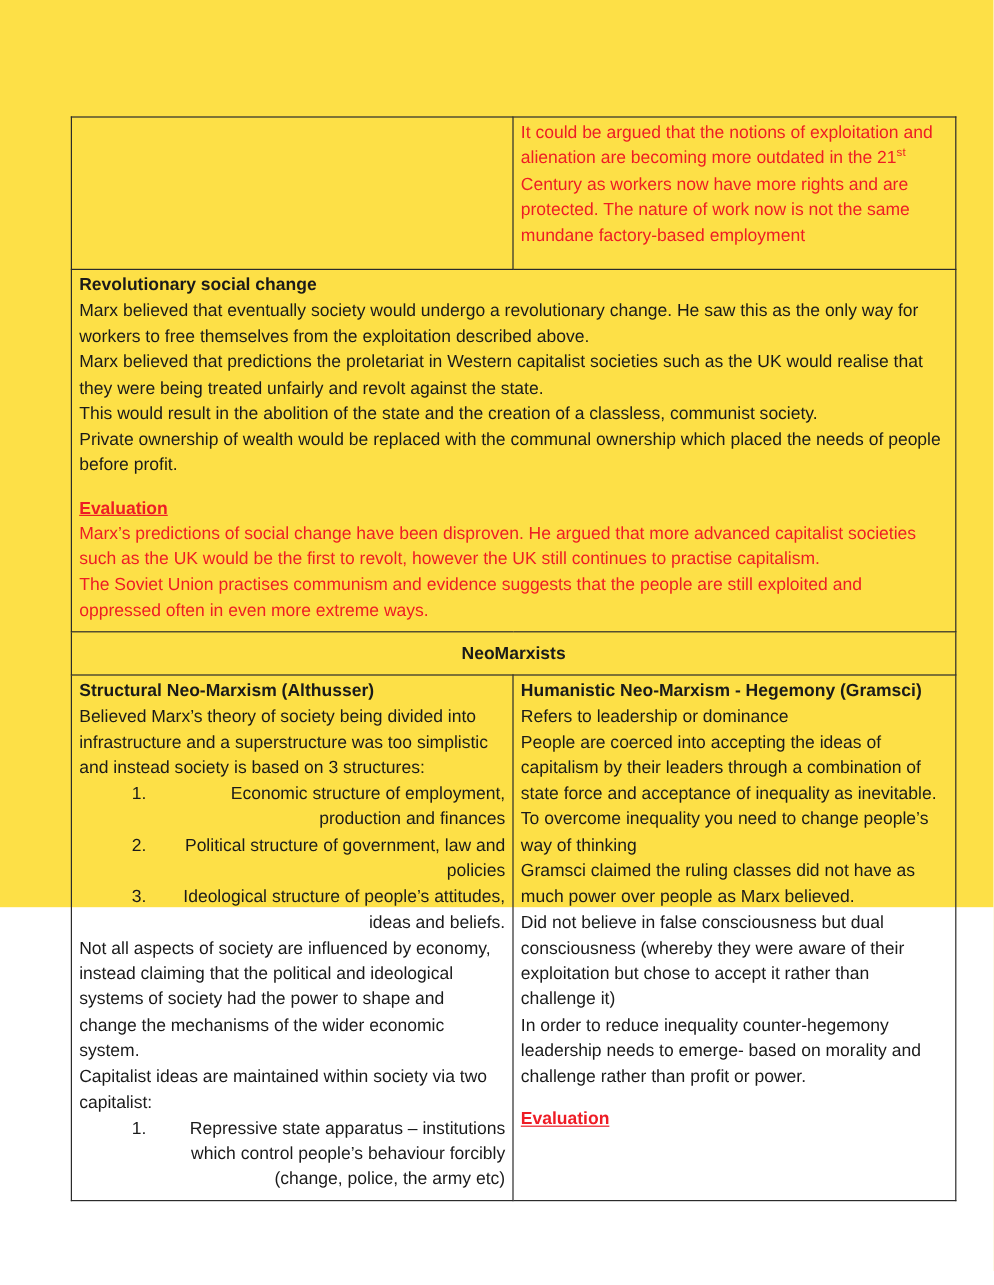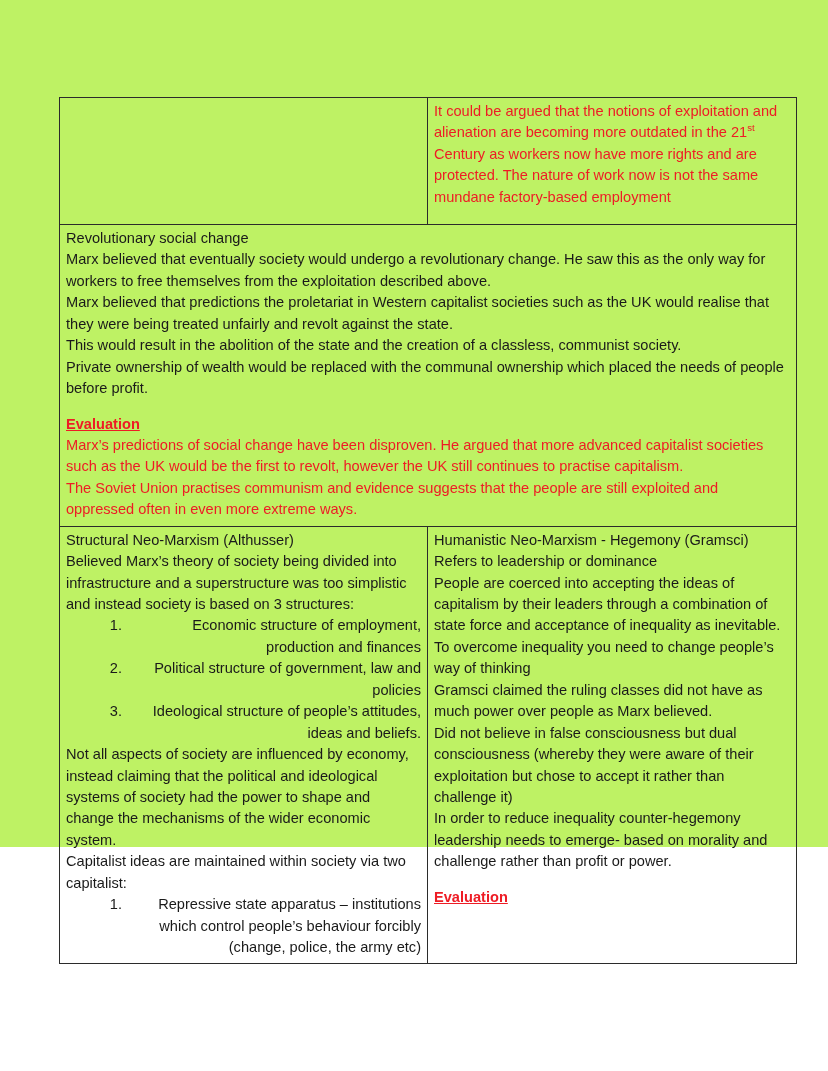--- a/index.html
+++ b/index.html
@@ -10,22 +10,22 @@
   body {
     width: 828px;
     height: 1071px;
     font-family: "Liberation Sans", sans-serif;
     color: #1a1a1a;
     overflow: hidden;
   }
   .page {
     position: relative;
     width: 828px;
-    height: 847px;
-    background: #bef264;
+    height: 756px;
+    background: #fde047;
   }
   .doc-table {
     position: absolute;
     left: 59px;
     top: 97px;
     width: 711px;
     border-collapse: collapse;
     table-layout: fixed;
   }
   .doc-table td {
@@ -33,21 +33,21 @@
     vertical-align: top;
     padding: 3px 6px 5px 6px;
     font-size: 14.6px;
     line-height: 1.47;
   }
   .col-left  { width: 355px; }
   .col-right { width: 356px; }
 
   .p { margin: 0; }
   .spacer { height: 14px; }
-  .bold { font-weight: normal; }
+  .bold { font-weight: bold; }
   .red { color: #ee1c25; }
   .red-bold { color: #ee1c25; font-weight: bold; text-decoration: underline; }
   .center { text-align: center; }
 
   .cell-empty { height: 118px; }
 
   .numlist {
     margin: 0;
     padding-left: 60px;
     list-style-type: decimal;
@@ -89,20 +89,25 @@
         <p class="p">Marx believed that predictions the proletariat in Western capitalist societies such as the UK would realise that they were being treated unfairly and revolt against the state.</p>
         <p class="p">This would result in the abolition of the state and the creation of a classless, communist society.</p>
         <p class="p">Private ownership of wealth would be replaced with the communal ownership which placed the needs of people before profit.</p>
         <div class="spacer"></div>
         <p class="p red-bold">Evaluation</p>
         <p class="p red">Marx’s predictions of social change have been disproven. He argued that more advanced capitalist societies such as the UK would be the first to revolt, however the UK still continues to practise capitalism.</p>
         <p class="p red">The Soviet Union practises communism and evidence suggests that the people are still exploited and oppressed often in even more extreme ways.</p>
       </td>
     </tr>
 
+    <tr class="nm-header">
+      <td colspan="2" class="center">
+        <p class="p bold center">NeoMarxists</p>
+      </td>
+    </tr>
 
     <tr>
       <td class="col-left">
         <p class="p bold">Structural Neo-Marxism (Althusser)</p>
         <p class="p">Believed Marx’s theory of society being divided into infrastructure and a superstructure was too simplistic and instead society is based on 3 structures:</p>
         <ol class="numlist">
           <li>Economic structure of employment, production and finances</li>
           <li>Political structure of government, law and policies</li>
           <li>Ideological structure of people’s attitudes, ideas and beliefs.</li>
         </ol>

